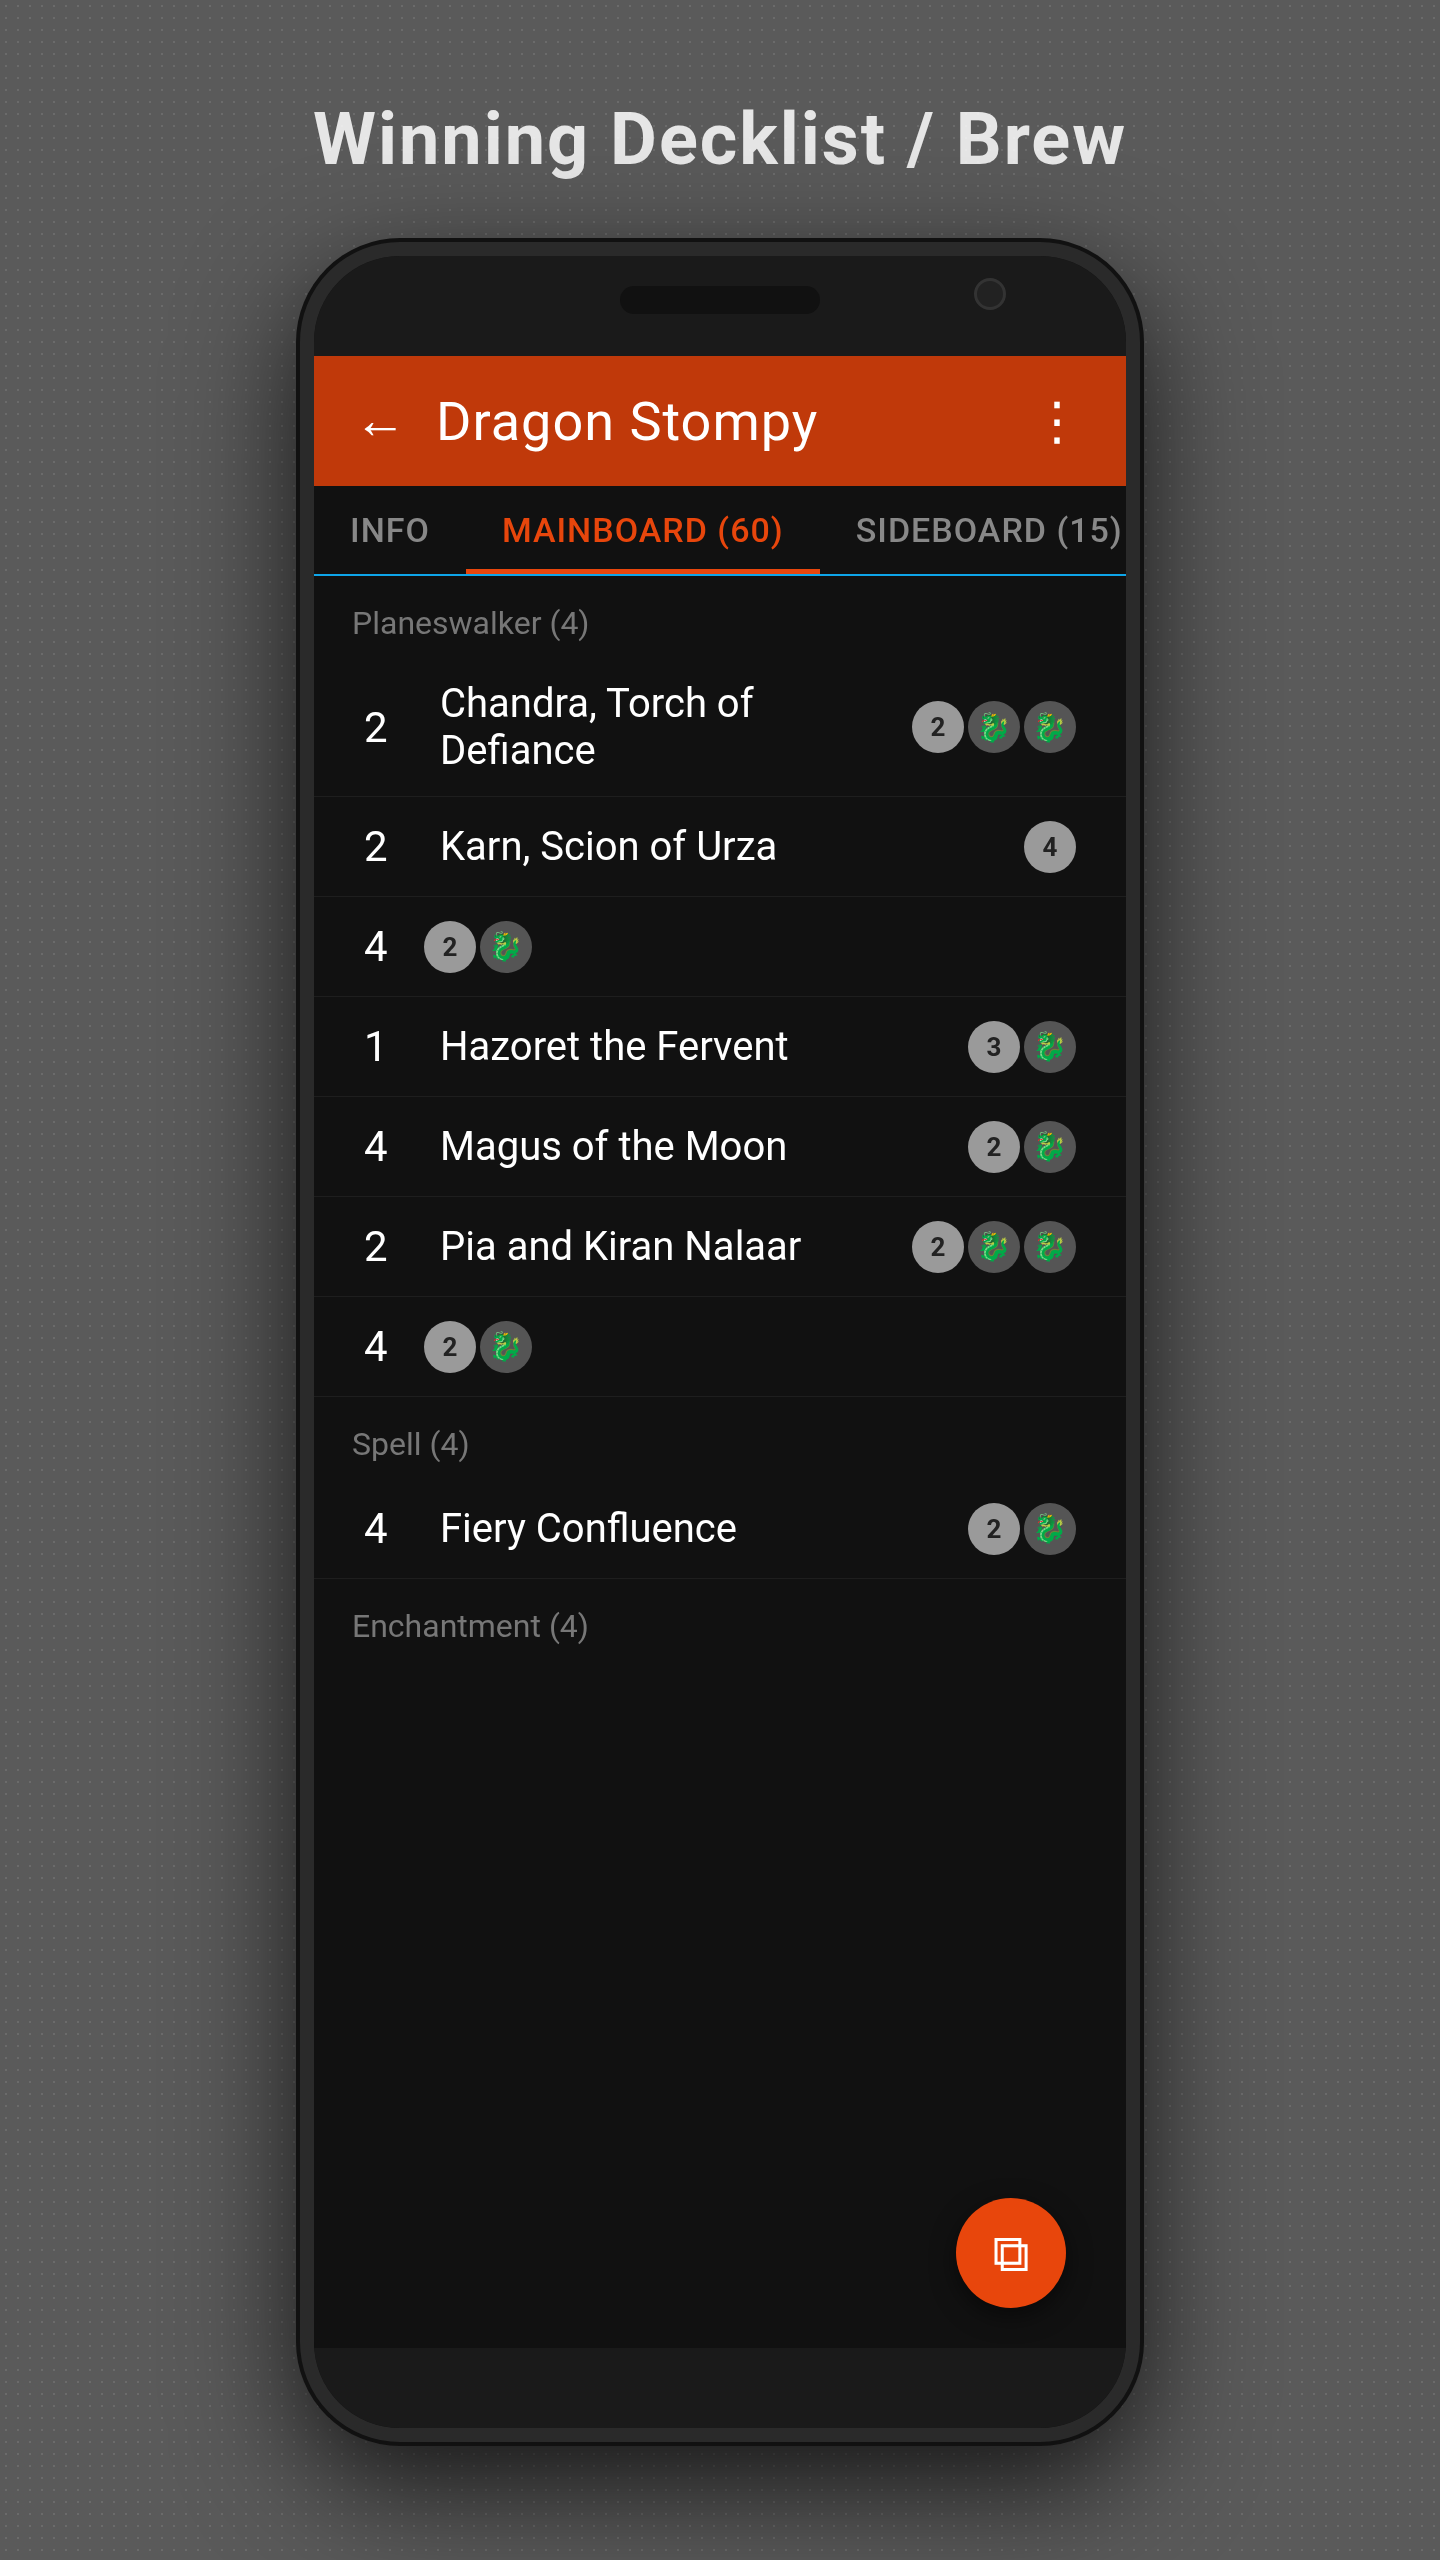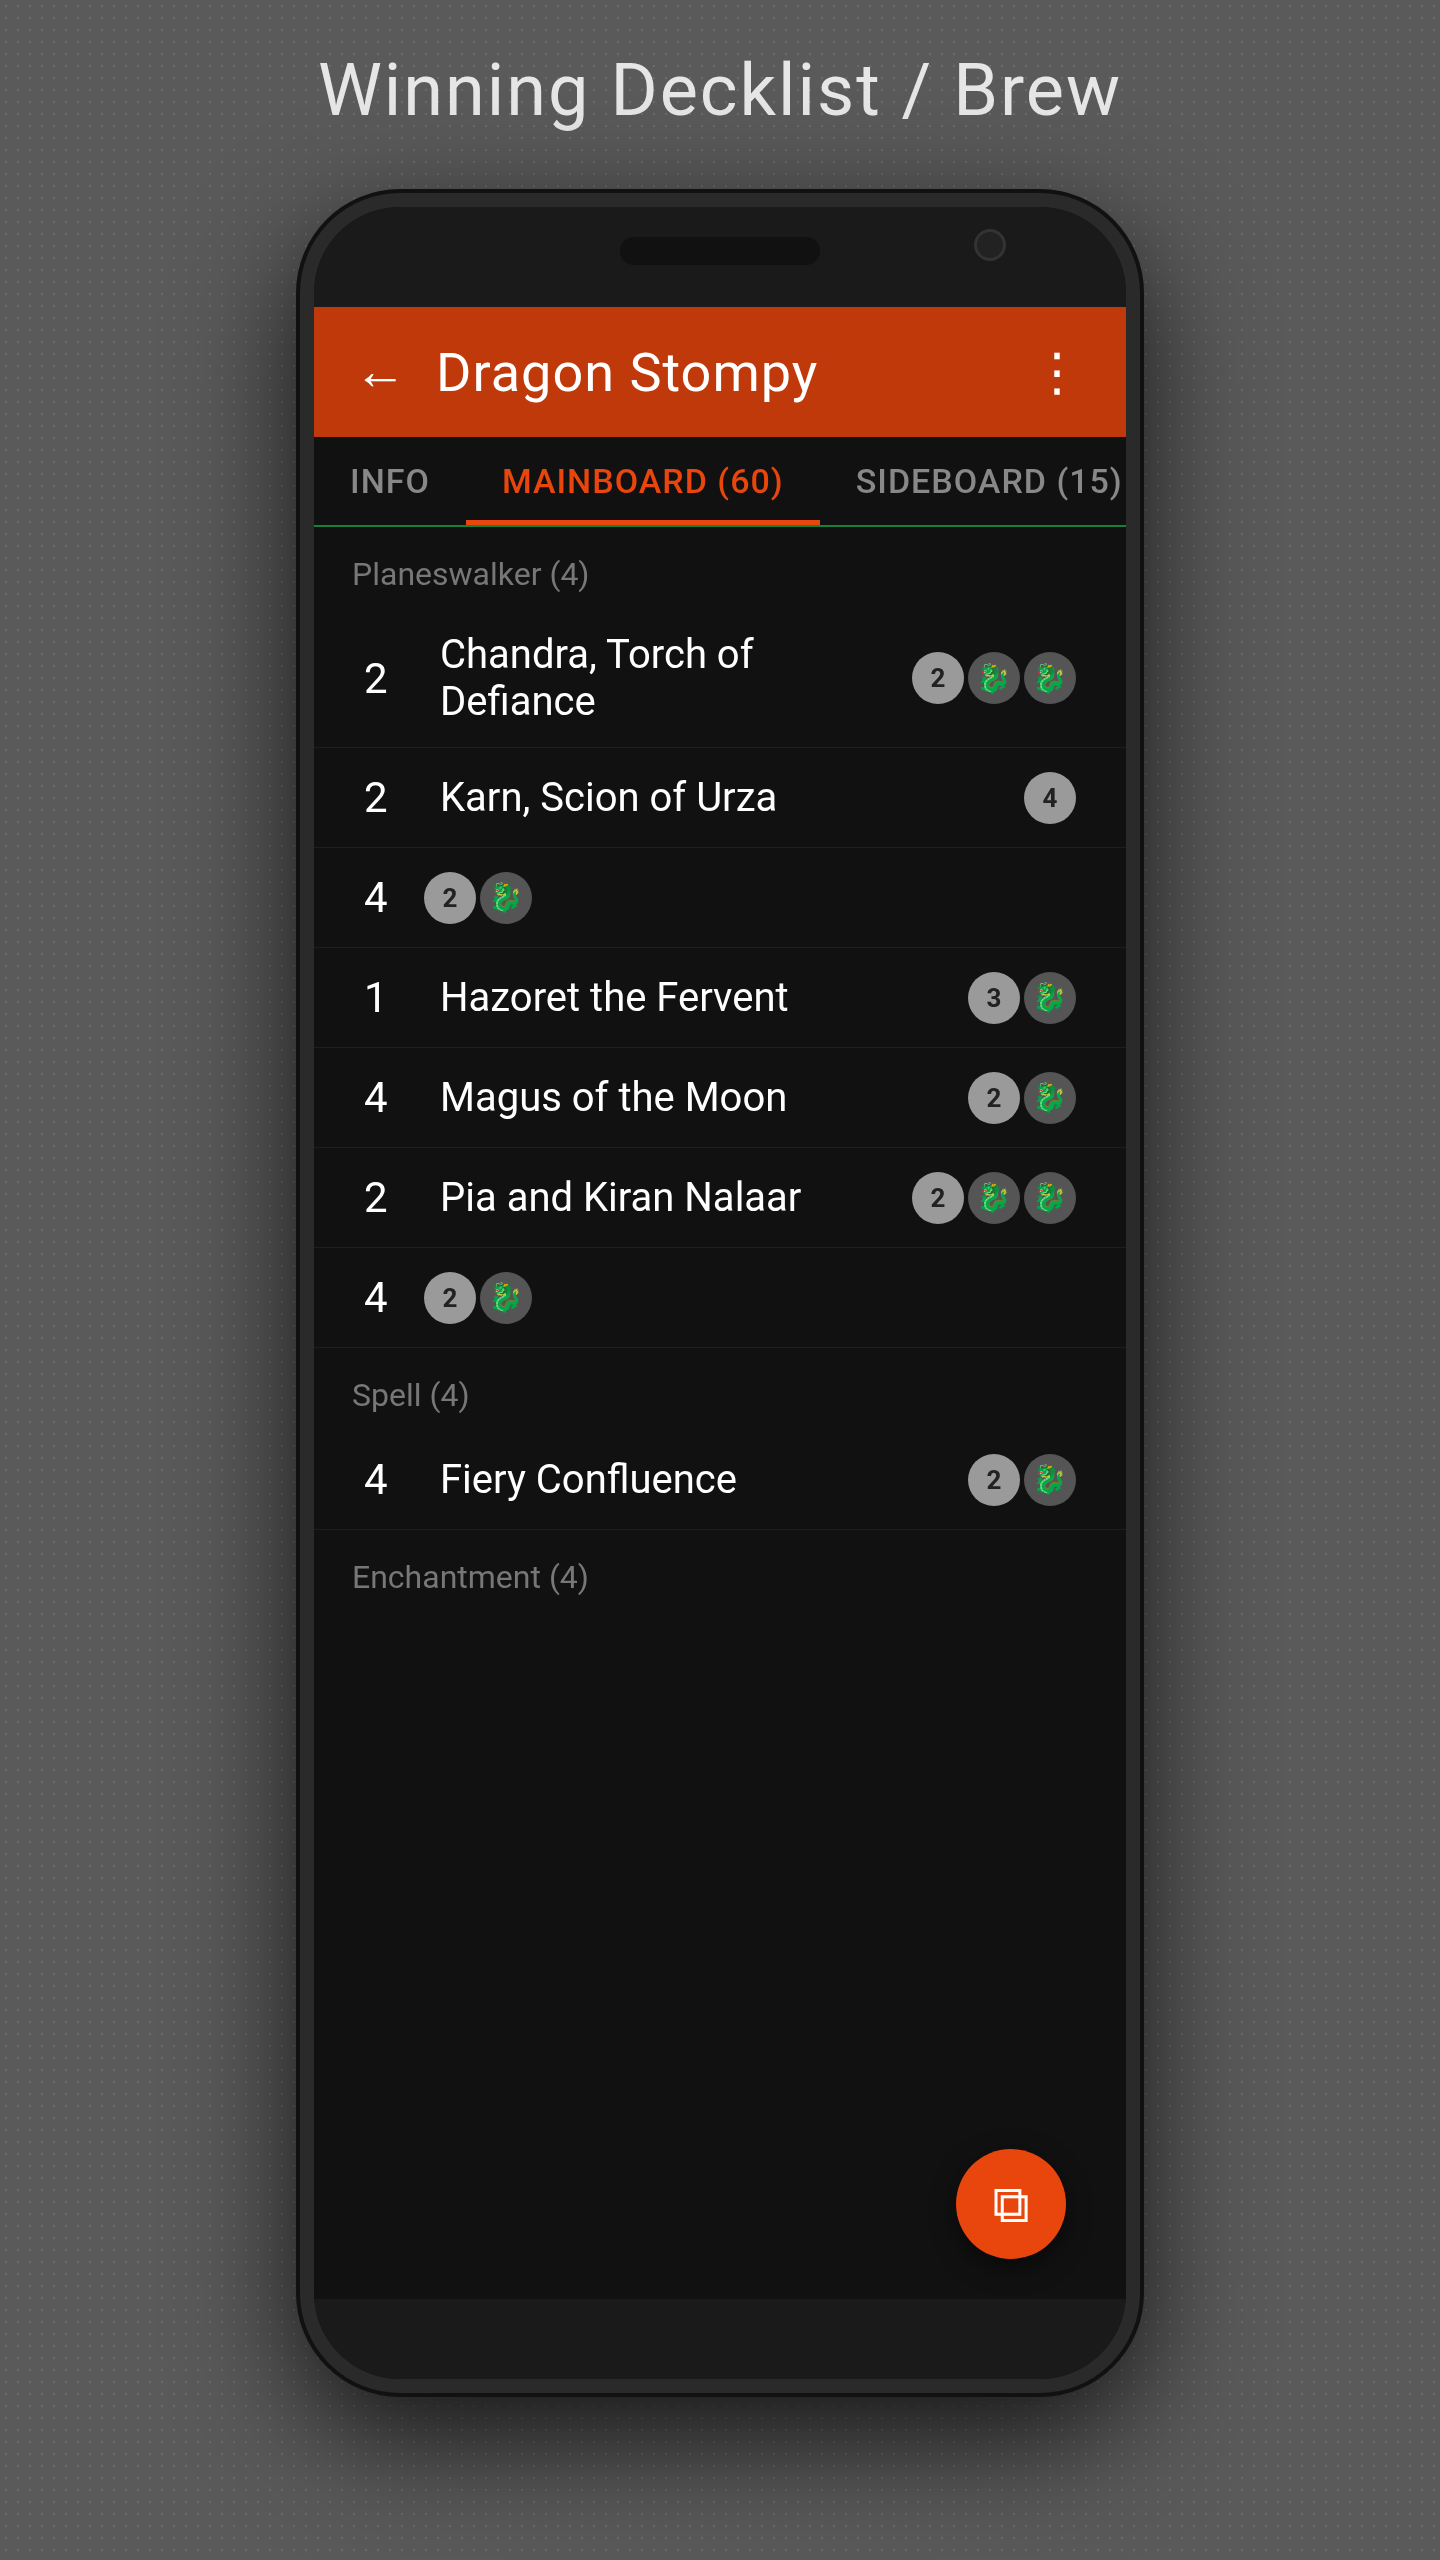--- a/index.html
+++ b/index.html
@@ -14,22 +14,22 @@
       flex-direction: column;
       align-items: center;
       justify-content: flex-start;
       font-family: 'Roboto', Arial, sans-serif;
       overflow: hidden;
     }
 
     .page-title {
       color: rgba(255,255,255,0.85);
       font-size: 72px;
-      font-weight: 400;
-      margin-top: 48px;
+      font-weight: 700;
+      margin-top: 97px;
       margin-bottom: 60px;
       letter-spacing: 2px;
     }
 
     .phone-frame {
       width: 840px;
       height: 2200px;
       background: #1a1a1a;
       border-radius: 100px;
       border: 14px solid #2a2a2a;
@@ -119,21 +119,21 @@
       letter-spacing: 3px;
     }
 
     
     .tab-bar {
       background: #111;
       width: 100%;
       height: 90px;
       display: flex;
       align-items: flex-end;
-      border-bottom: 2px solid #15803d;
+      border-bottom: 2px solid #0ea5e9;
       flex-shrink: 0;
       overflow: hidden;
     }
 
     .tab-item {
       height: 100%;
       display: flex;
       align-items: center;
       justify-content: center;
       padding: 0 36px;

